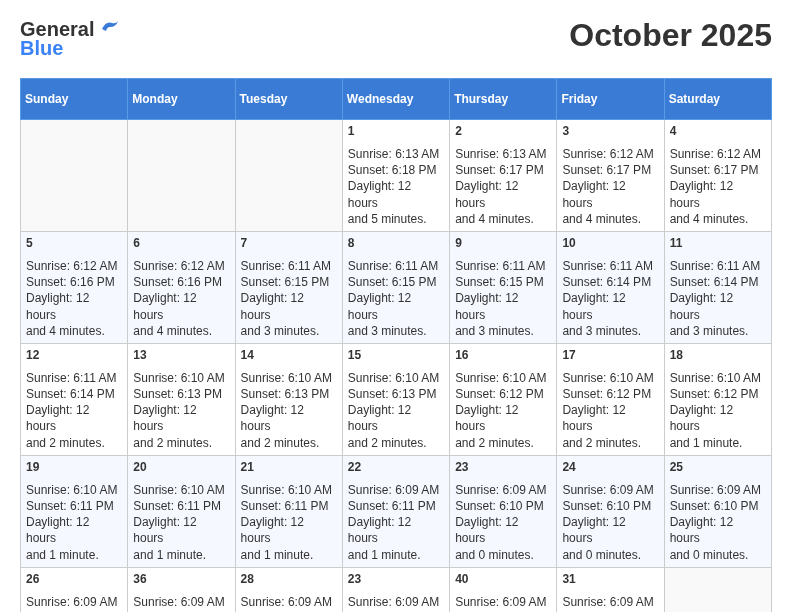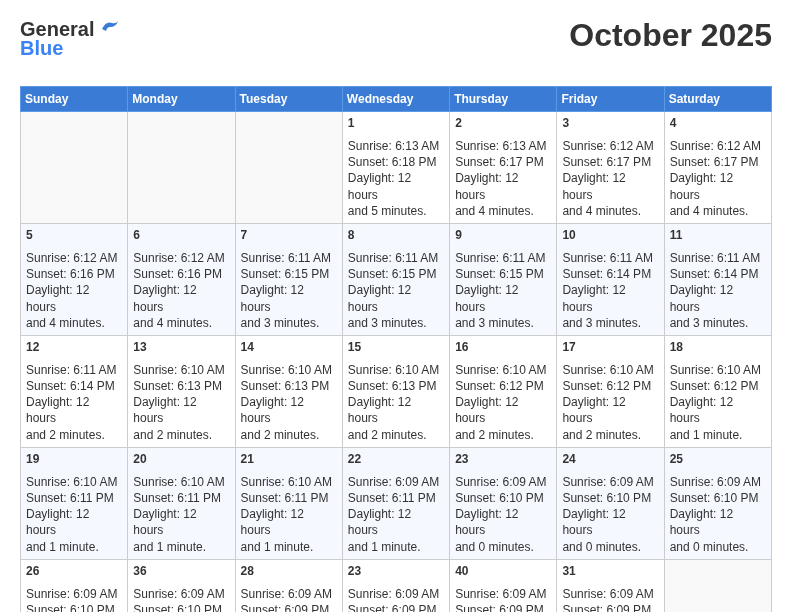--- a/index.html
+++ b/index.html
@@ -14,21 +14,21 @@
       width: 792px;
       height: 612px;
       padding: 18px 20px 10px 20px;
       display: flex;
       flex-direction: column;
     }
     .header {
       display: flex;
       justify-content: space-between;
       align-items: flex-start;
-      margin-bottom: 26px;
+      margin-bottom: 18px;
     }
     .logo {
       display: flex;
       flex-direction: column;
       align-items: flex-start;
     }
     .logo-row {
       display: flex;
       align-items: center;
       gap: 2px;
@@ -51,21 +51,21 @@
       border: 1px solid #ccc;
       border-collapse: collapse;
       width: 100%;
       table-layout: fixed;
     }
     .calendar th {
       background: #3a7bd5;
       color: #fff;
       font-size: 12px;
       font-weight: bold;
-      padding: 5px 4px;
+      padding: 13px 4px;
       text-align: left;
       border: 1px solid #5a9ae5;
     }
     .calendar td {
       border: 1px solid #ccc;
       vertical-align: top;
       padding: 4px 5px;
       font-size: 10px;
       color: #333;
       background: #fff;

